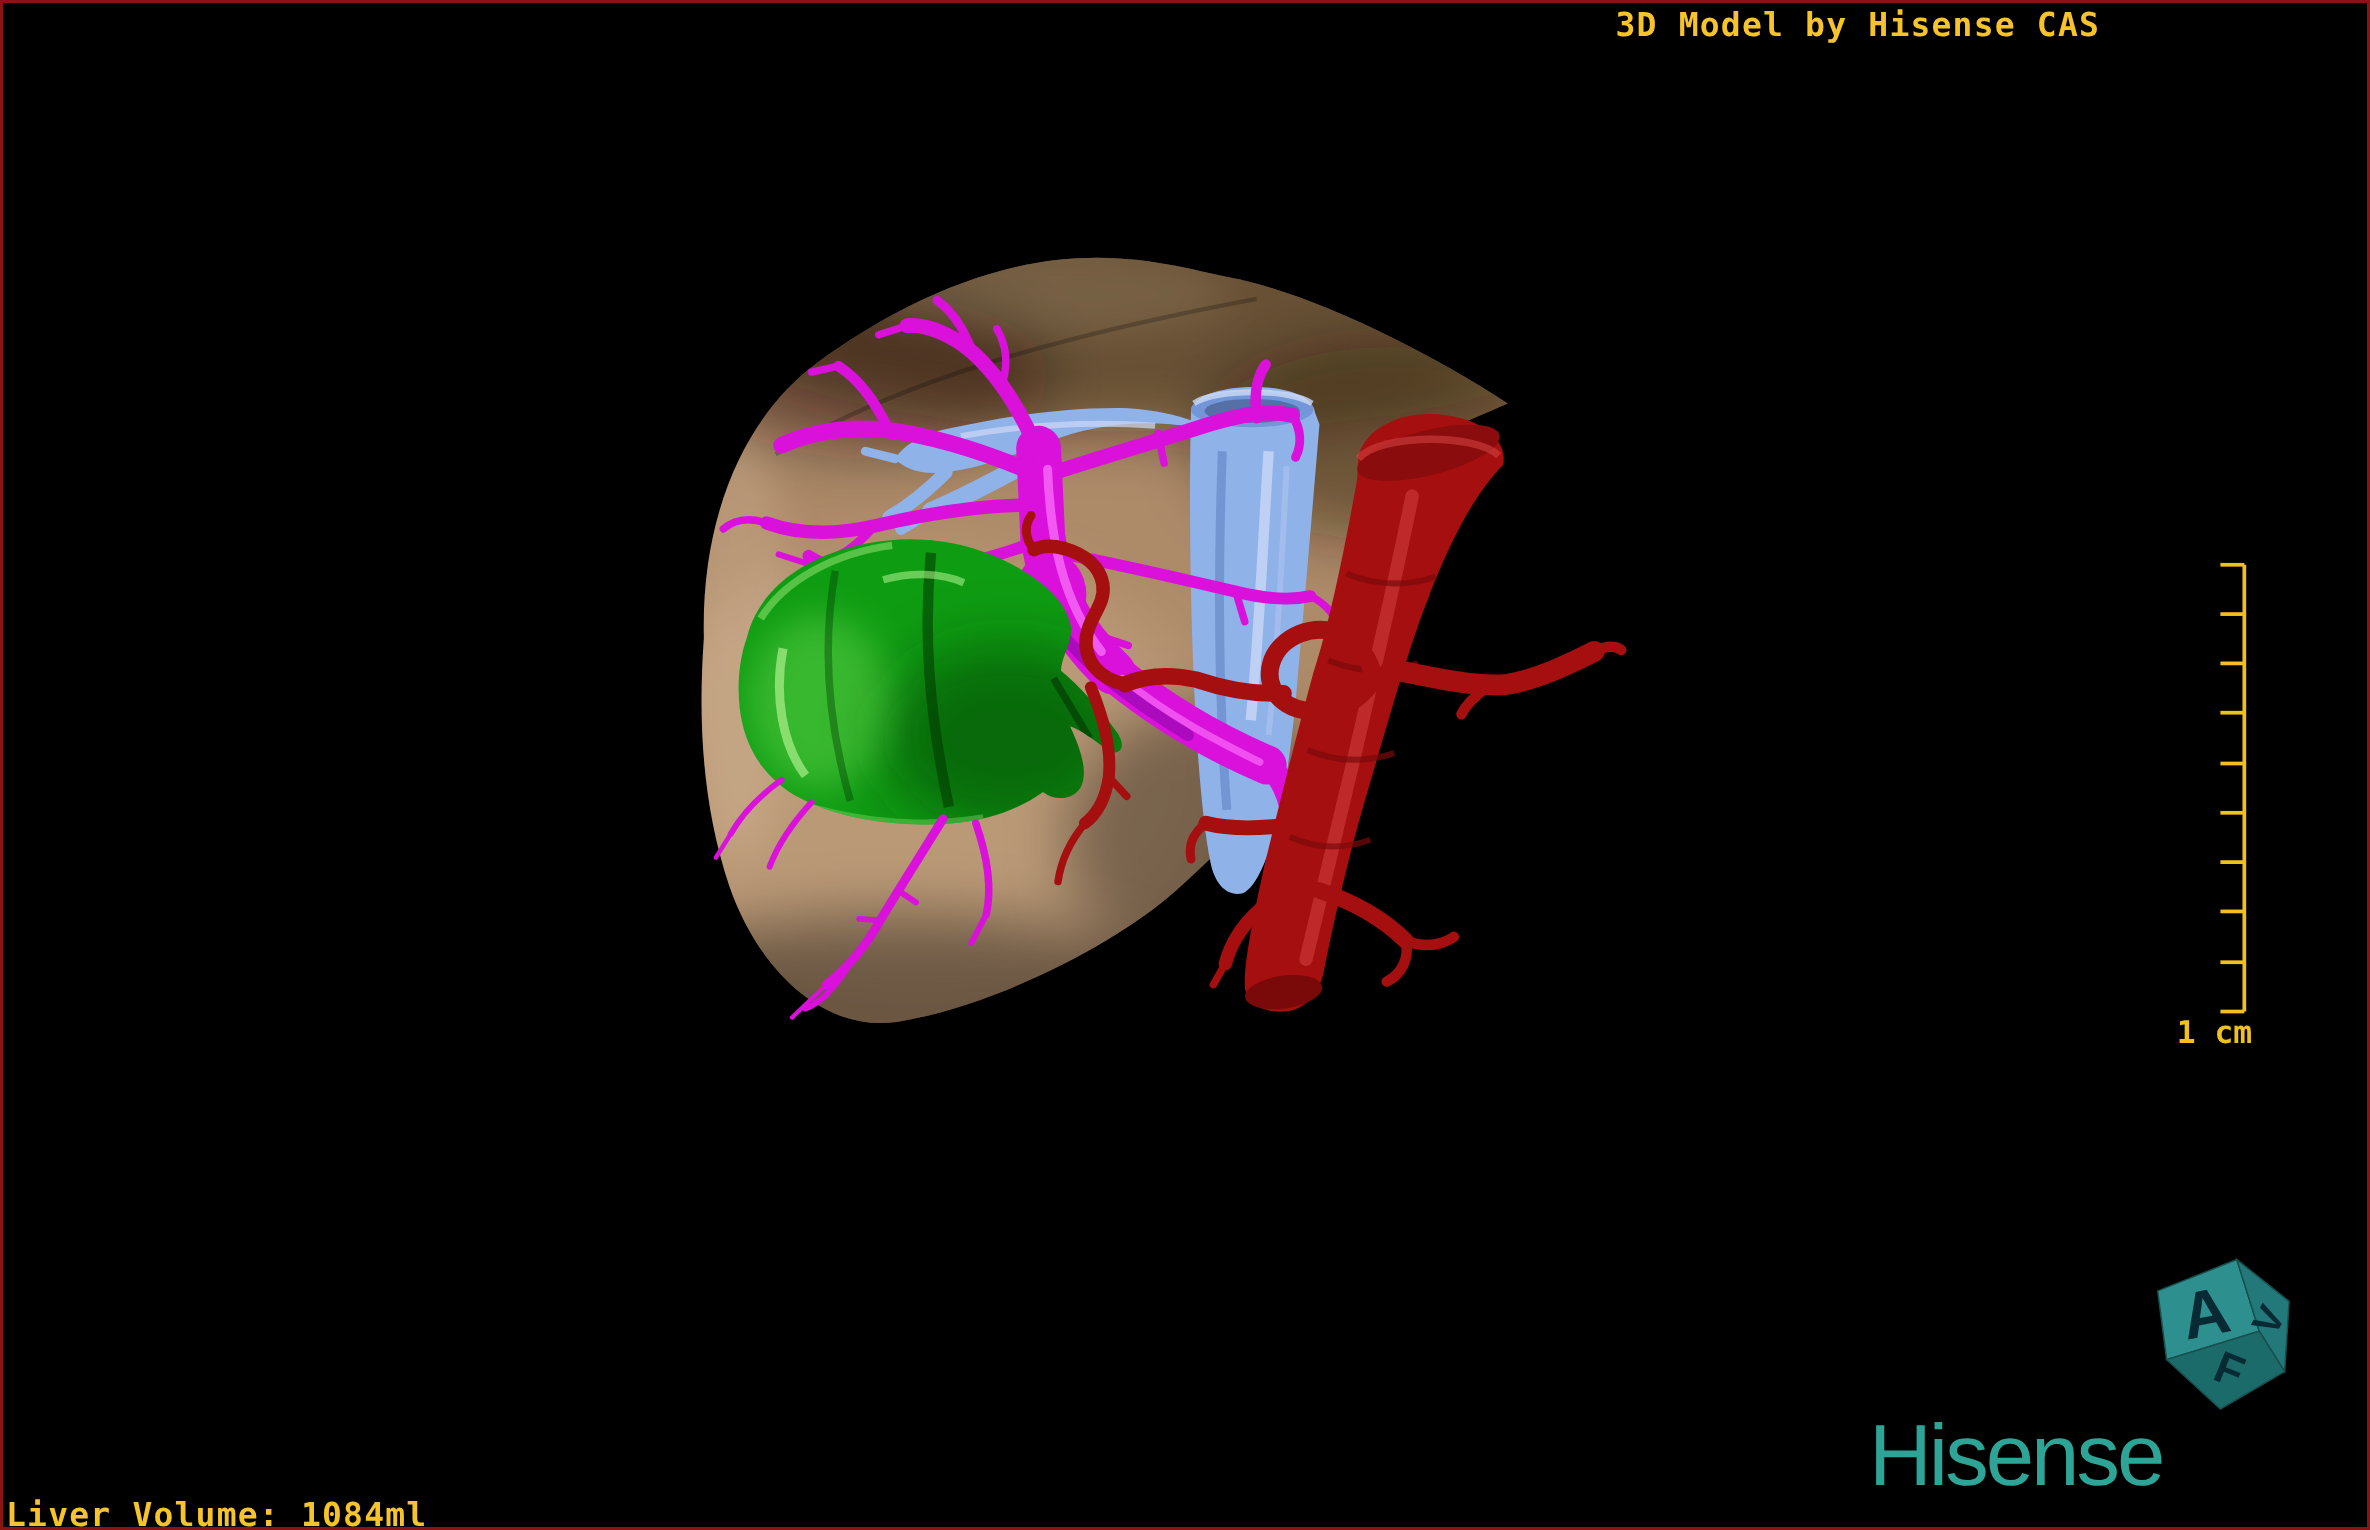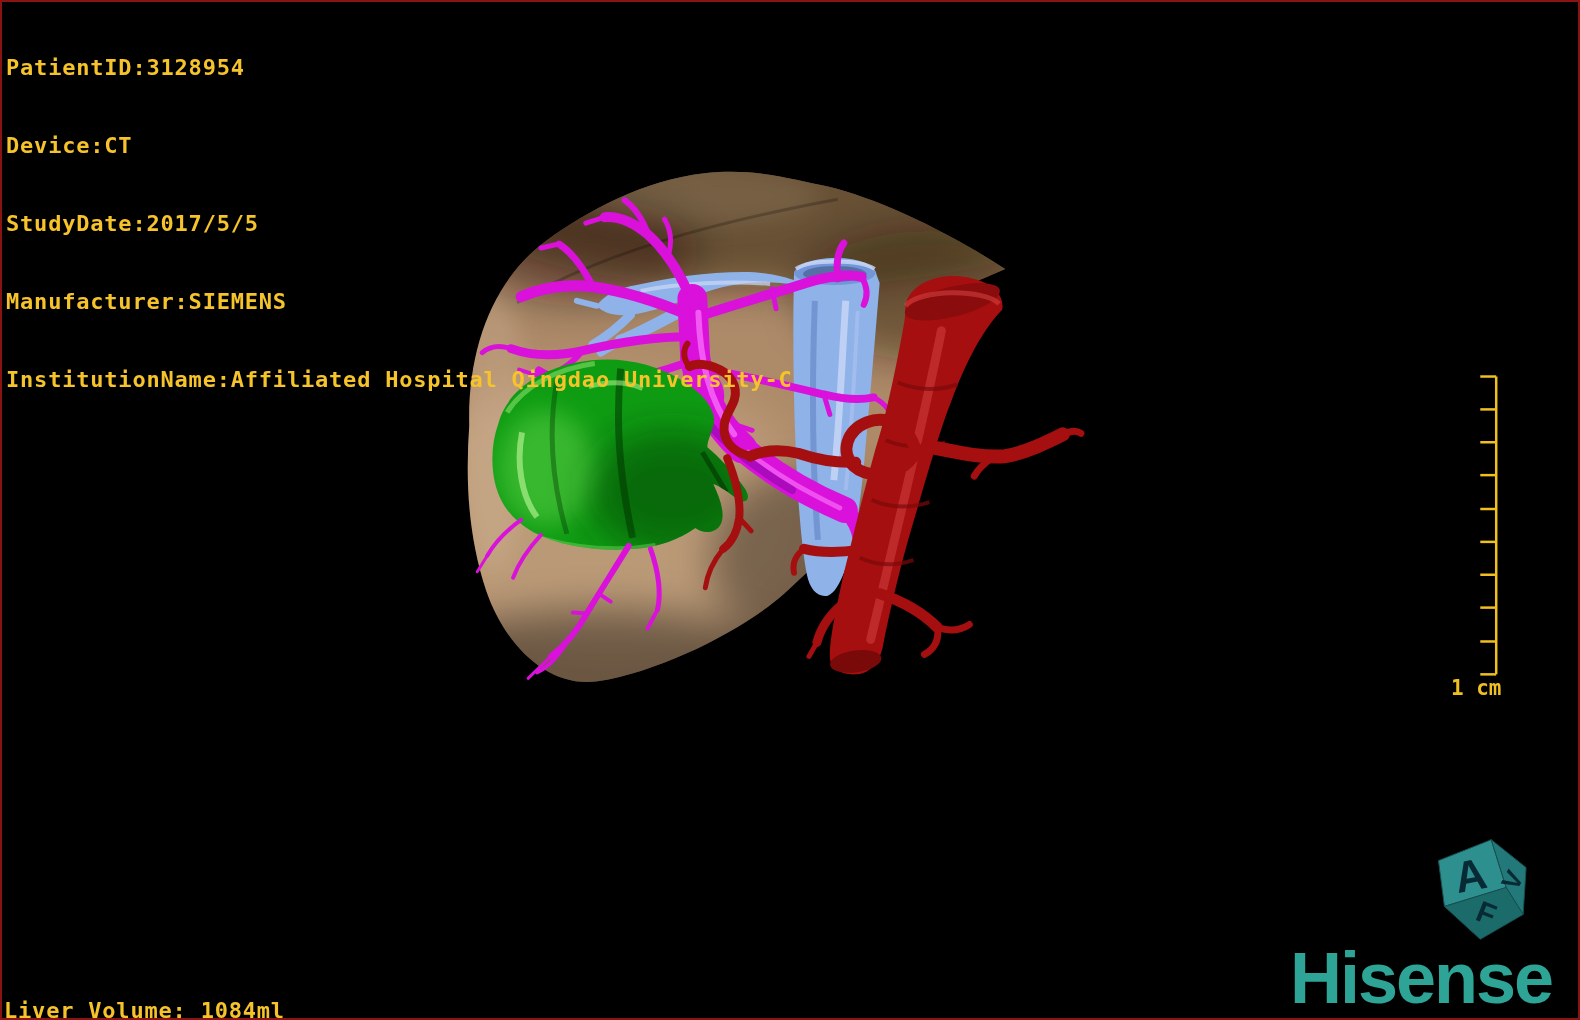--- a/index.html
+++ b/index.html
@@ -20,24 +20,24 @@
     font-weight:bold;
     font-size:22px;
     letter-spacing:0.8px;
     line-height:26px;
     white-space:pre;
   }
   .info-block{left:4px;top:1px;}
   .watermark{left:1075px;top:3px;}
   .volume{left:2px;top:974px;margin-top:22px;}
   .logo{
-    position:absolute;left:1288px;top:940px;
+    position:absolute;left:1244px;top:940px;
     font-family:"Liberation Sans", sans-serif;
-    font-weight:bold;
-    font-size:72px;
+    font-weight:normal;
+    font-size:58px;
     letter-spacing:-2px;
     color:var(--c-logo_teal,#2da496);
     line-height:1;
   }
   
   .f-liver{fill:var(--c-liver_tan,#ad8a68);}
   .f-green{fill:var(--c-tumor_green,#0e9c12);}
   .f-blue{fill:var(--c-hepatic_vein_blue,#8fb2e9);}
   .s-blue{stroke:var(--c-hepatic_vein_blue,#8fb2e9);fill:none;stroke-linecap:round;stroke-linejoin:round;}
   .f-mg{fill:var(--c-portal_vein_magenta,#d911db);}
@@ -210,26 +210,20 @@
     <g>
       <polygon points="1494,841 1441,862 1447,908 1509,889" fill="#2e8f8f" stroke="#17504f" stroke-width="1"></polygon>
       <polygon points="1494,841 1529,869 1526,916 1509,889" fill="#237979" stroke="#17504f" stroke-width="1"></polygon>
       <polygon points="1509,889 1447,908 1483,941 1526,916" fill="#1c6b6b" stroke="#17504f" stroke-width="1"></polygon>
       <text x="1473" y="892" text-anchor="middle" class="cube-letter" font-size="44" transform="rotate(-11 1473 877)">A</text>
       <text x="1516" y="890" text-anchor="middle" class="cube-letter" font-size="26" transform="rotate(-62 1516 882)">V</text>
       <text x="1489" y="925" text-anchor="middle" class="cube-letter" font-size="30" transform="rotate(22 1489 915)">F</text>
     </g>
   </svg>
 
-  <div class="ovl info-block">
-    <div>PatientID:3128954</div>
-    <div>Device:CT</div>
-    <div>StudyDate:2017/5/5</div>
-    <div>Manufacturer:SIEMENS</div>
-    <div>InstitutionName:Affiliated Hospital Qingdao University-C</div>
-  </div>
-
+
+  <div class="ovl watermark">3D Model by Hisense CAS</div>
 
   <div class="ovl volume">Liver Volume: 1084ml</div>
 
   <div class="logo">Hisense</div>
 
 </div>
 
 </body></html>

